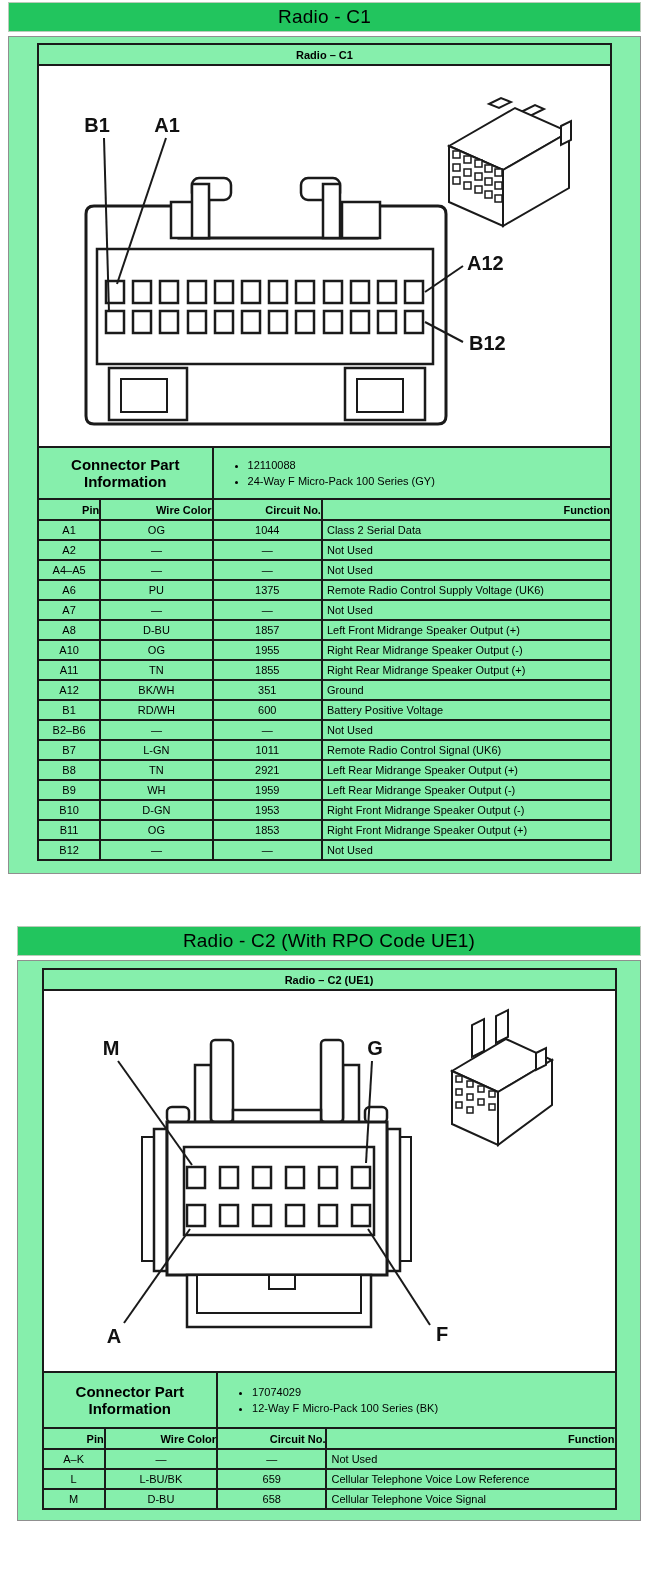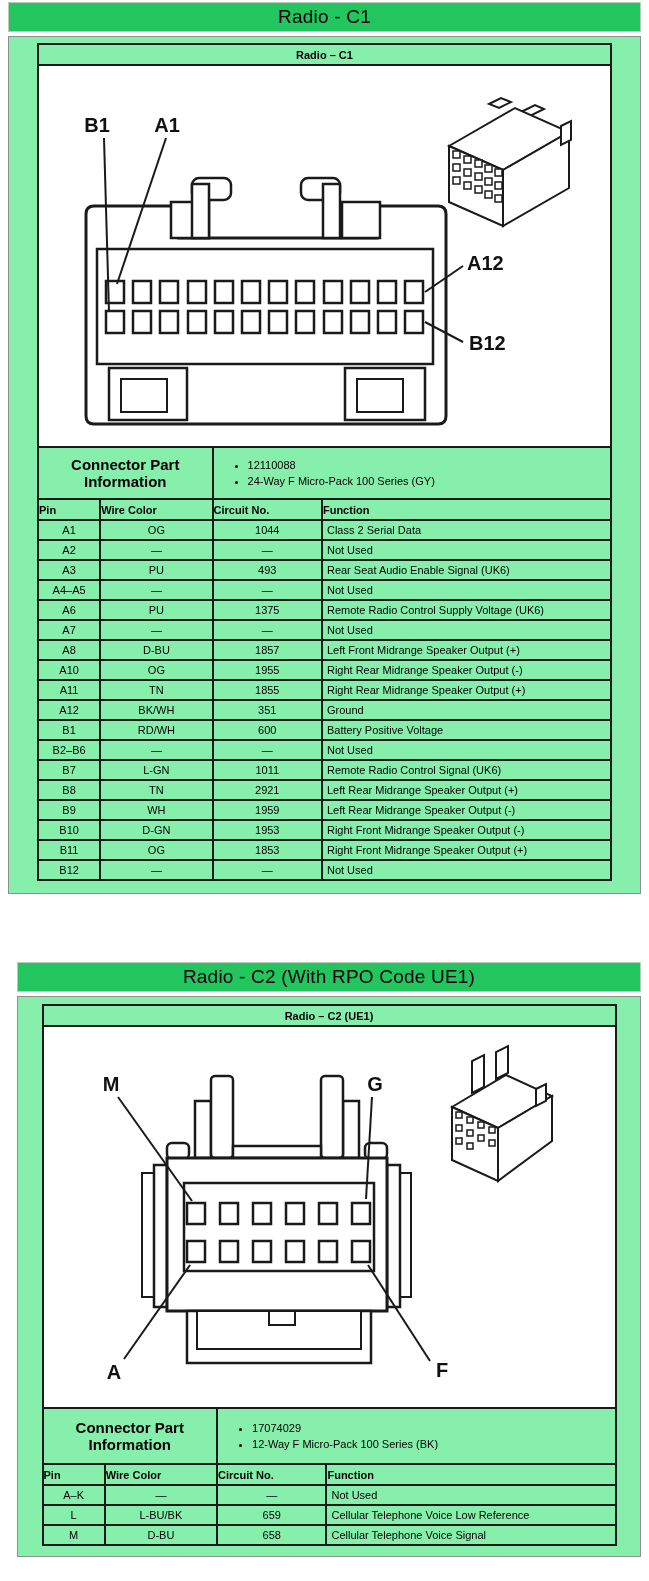--- a/index.html
+++ b/index.html
@@ -1,40 +1,40 @@
 <!DOCTYPE html>
 <html><head>
 <meta charset="utf-8">
 <style>
   html,body{margin:0;padding:0;background:#fff;}
   body{width:649px;font-family:"Liberation Sans",sans-serif;color:#000;}
   .section{margin:0 8px;}
   .sec1{padding-top:2px;}
-  .sec2{margin-top:68px;padding-left:9px;}
+  .sec2{margin-top:52px;padding-left:9px;}
   .banner{
     background:#22c55e;border:1px solid #b9ccb9;
     text-align:center;font-size:19px;height:28px;line-height:28px;
     letter-spacing:0.2px;
   }
   .panel{border:1px solid #8f8f8f;margin-top:4px;padding:6px 0 12px 0;background:#86efac;}
   .panel2{padding:7px 0 10px 0;}
   table.ctable{
     border-collapse:collapse;table-layout:fixed;width:575px;margin:0 auto;
     font-size:11px;
   }
   table.ctable th,table.ctable td{border:2px solid #1a1a1a;padding:0;}
   th.dtitle{height:19px;font-weight:bold;font-size:11px;text-align:center;}
   td.dcell{padding:0;background:#fff;}
   td.dcell svg{display:block;}
   td.cpi-label{font-weight:bold;text-align:center;height:50px;font-size:15px;}
   td.cpi-label2{height:54px;}
   td.cpi-vals{vertical-align:middle;}
   td.cpi-vals ul{margin:3px 0;padding-left:34px;}
   td.cpi-vals li{margin:3px 0;line-height:13px;}
-  tr.colhead th{height:19px;text-align:left;font-weight:bold;font-size:11px;}
+  tr.colhead th{height:19px;text-align:right;font-weight:bold;font-size:11px;}
   tbody.rows td{height:18px;line-height:18px;text-align:center;white-space:nowrap;overflow:hidden;}
   tbody.rows td.fn{text-align:left;padding-left:4px;}
   svg text{font-family:"Liberation Sans",sans-serif;font-weight:bold;fill:#111;}
 </style>
 </head>
 <body>
 
 <div class="section sec1">
   <div class="banner">
     <span>Radio - C1</span>
@@ -160,26 +160,20 @@
             <td>1044</td>
             <td class="fn">Class 2 Serial Data</td>
           </tr>
           <tr>
             <td>A2</td>
             <td>—</td>
             <td>—</td>
             <td class="fn">Not Used</td>
           </tr>
           <tr>
-            <td>A3</td>
-            <td>PU</td>
-            <td>493</td>
-            <td class="fn">Rear Seat Audio Enable Signal (UK6)</td>
-          </tr>
-          <tr>
             <td>A4–A5</td>
             <td>—</td>
             <td>—</td>
             <td class="fn">Not Used</td>
           </tr>
           <tr>
             <td>A6</td>
             <td>PU</td>
             <td>1375</td>
             <td class="fn">Remote Radio Control Supply Voltage (UK6)</td>

